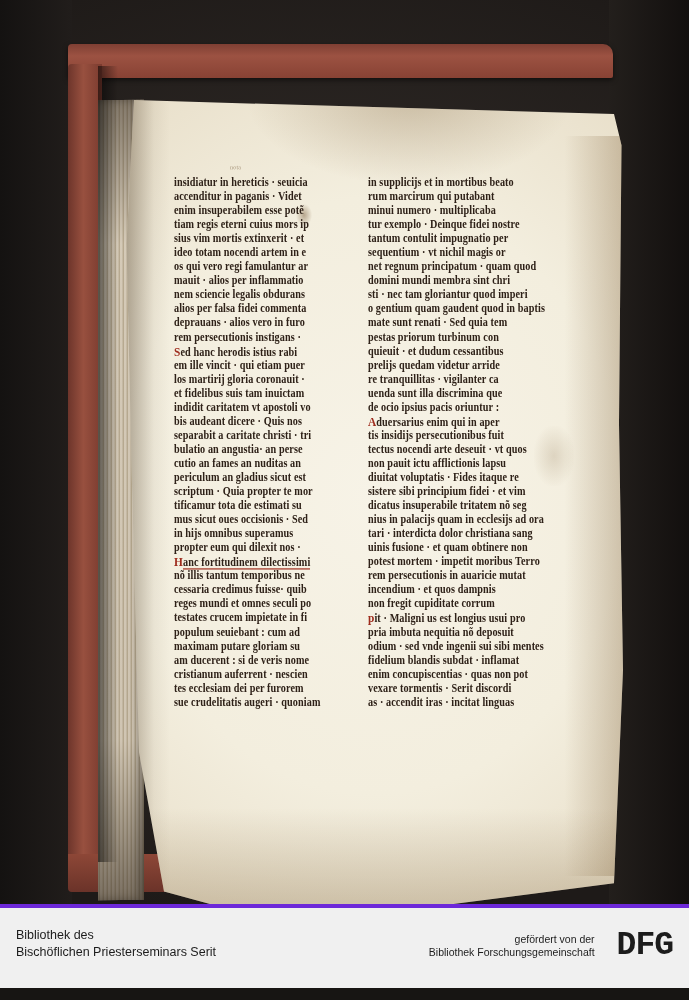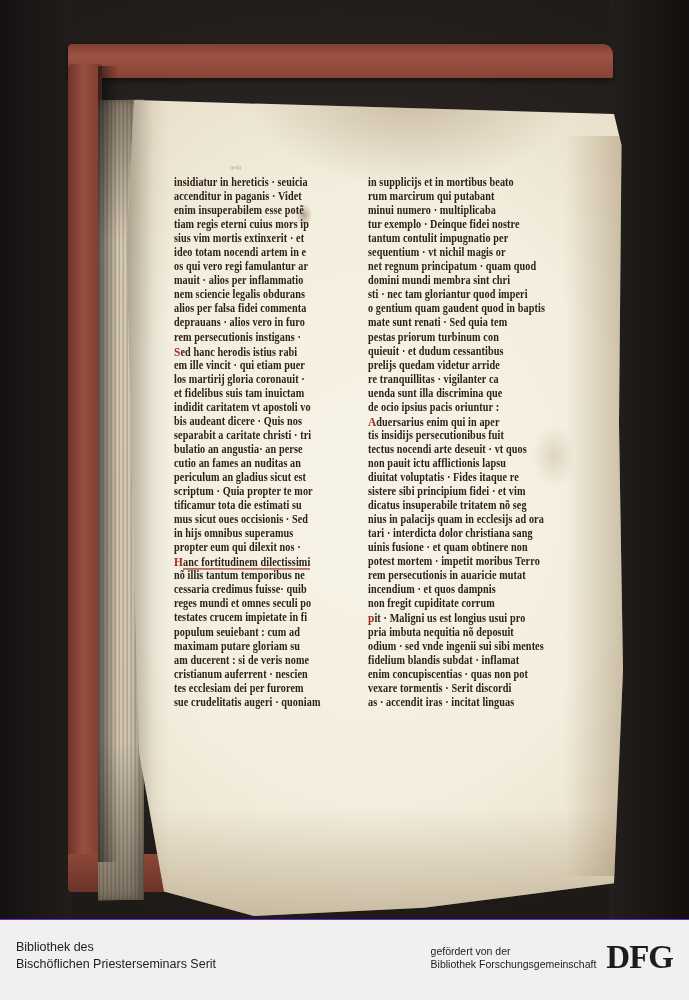--- a/index.html
+++ b/index.html
@@ -206,52 +206,53 @@
     font-weight: 700;
     font-size: 11.4px;
   }
   .ul {
     border-bottom: 1px solid #9e2b1c;
   }
 
   
   .footer {
     position: absolute;
-    left: 0; bottom: 0;
+    left: 0; bottom: 12px;
     width: 689px; height: 80px;
     background: #f0f0f0;
-    border-top: 1px solid #6d28d9;
+    border-top: 4px solid #6d28d9;
   }
   .footer-left {
     position: absolute;
     left: 16px; top: 19px;
     font-size: 12.5px;
     line-height: 17px;
     color: #1c1c1c;
   }
   .footer-right {
     position: absolute;
     right: 16px; top: 21px;
     display: flex;
     align-items: center;
     gap: 10px;
   }
   .funder-text {
-    text-align: left;
+    text-align: right;
     font-size: 10.5px;
     line-height: 13px;
     color: #1c1c1c;
   }
   .dfg-logo {
-    font-family: Liberation Serif, serif;
+    font-family: Liberation Mono, monospace;
     font-size: 33px;
     font-weight: 700;
     letter-spacing: -1px;
     color: #1c1c1c;
     line-height: 33px;
+    margin-left: 12px;
   }
 </style>
 </head>
 <body>
 
 <div id="page">
 
   <div class="backdrop"></div>
   <div class="backdrop-left"></div>
   <div class="backdrop-right"></div>

